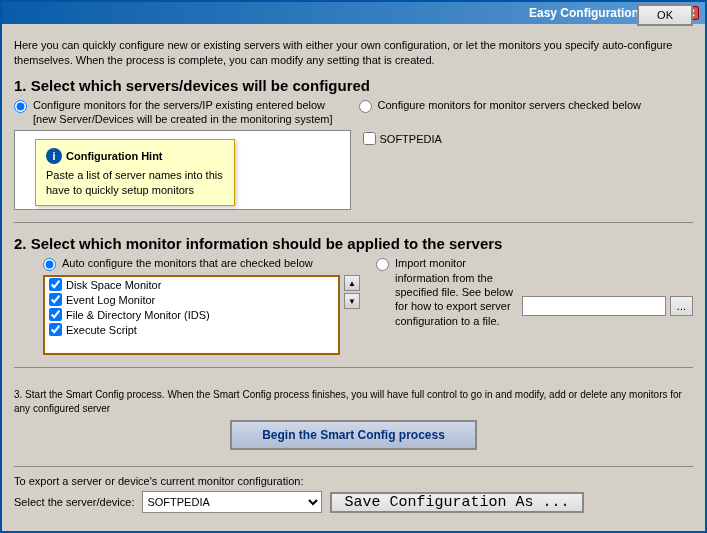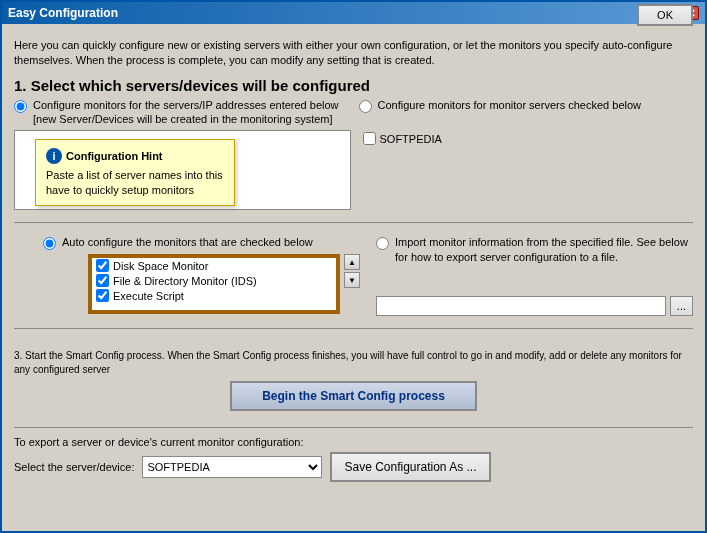--- a/index.html
+++ b/index.html
@@ -18,21 +18,21 @@
       border: 2px solid #0054a6;
       display: flex;
       flex-direction: column;
     }
     .titlebar {
       background: linear-gradient(to right, #0a5ca8, #5b9bd5);
       color: white;
       padding: 3px 6px;
       display: flex;
       align-items: center;
-      justify-content: space-between;
+      justify-content: flex-end;
       height: 22px;
       flex-shrink: 0;
       gap: 44px;
     }
     .titlebar-title {
       font-weight: bold;
       font-size: 12px;
     }
     .titlebar-close {
       background: #d4534a;
@@ -160,35 +160,34 @@
       gap: 16px;
       align-items: flex-start;
     }
     .section2-left {
       flex: 1;
       padding-left: 29px;
     }
     .section2-right {
       flex: 1;
       display: flex;
-      flex-direction: column;
+      flex-direction: row;
       gap: 4px;
     }
     .monitor-list-area {
       display: flex;
       gap: 4px;
       margin-top: 4px;
     }
     .monitor-list {
       flex: 1;
-      border: 4px solid #a16207;
+      border: 2px solid #a16207;
       background: white;
-      height: 60px;
+      height: 80px;
       overflow-y: auto;
-      margin-left: 45px;
     }
     .monitor-item {
       display: flex;
       align-items: center;
       gap: 4px;
       padding: 1px 4px;
       font-size: 11px;
     }
     .scroll-btns {
       display: flex;
@@ -258,24 +257,24 @@
       width: 180px;
       height: 22px;
       border: 1px solid #888;
       background: white;
       font-size: 11px;
       font-family: Tahoma, Arial, sans-serif;
     }
     .btn-save {
       background: linear-gradient(to bottom, #f0f0f0, #ddd);
       border: 2px solid #888;
-      padding: 6px 12px;
-      font-size: 12px;
-      cursor: pointer;
-      font-family: Liberation Sans, sans-serif;
+      padding: 0 12px;
+      font-size: 15px;
+      cursor: pointer;
+      font-family: Liberation Mono, monospace;
     }
     .step-text {
       font-size: 10px;
       line-height: 1.4;
       margin-top: 8px;
     }
   </style>
 </head>
 <body>
 
@@ -292,21 +291,21 @@
     </div>
 
     <div class="intro-text">Here you can quickly configure new or existing servers with either your own configuration, or let the monitors you specify auto-configure themselves.  When the process is complete, you can modify any setting that is created.</div>
 
     <div>
       <div class="section-label">1. Select which servers/devices will be configured</div>
       <div style="display:flex; gap:10px; align-items:flex-start;">
         <div style="flex:1;">
           <div class="radio-row">
             <input type="radio" name="step1" checked="" style="">
-            <span class="radio-label">Configure monitors for the servers/IP addresses entered below [new Server/Devices will be created in the monitoring system]</span>
+            <span class="radio-label">Configure monitors for the servers/IP existing entered below [new Server/Devices will be created in the monitoring system]</span>
           </div>
         </div>
         <div style="flex:1;">
           <div class="radio-row">
             <input type="radio" name="step1" style="">
             <span class="radio-label">Configure monitors for monitor servers checked below</span>
           </div>
         </div>
       </div>
 
@@ -325,31 +324,36 @@
             <input type="checkbox" style="">
             <span>SOFTPEDIA</span>
           </div>
         </div>
       </div>
     </div>
 
     <hr class="divider">
 
     <div>
+      <div class="section-label">2. Select which monitor information should be applied to the servers</div>
       <div class="section2-row">
         <div class="section2-left">
           <div class="radio-row">
             <input type="radio" name="step2" checked="" style="">
             <span class="radio-label">Auto configure the monitors that are checked below</span>
           </div>
           <div class="monitor-list-area">
             <div class="monitor-list">
               <div class="monitor-item">
                 <input type="checkbox" checked="" style="">
                 <span>Disk Space Monitor</span>
+              </div>
+              <div class="monitor-item">
+                <input type="checkbox" checked="" style="">
+                <span>Event Log Monitor</span>
               </div>
               <div class="monitor-item">
                 <input type="checkbox" checked="" style="">
                 <span>File &amp; Directory Monitor (IDS)</span>
               </div>
               <div class="monitor-item">
                 <input type="checkbox" checked="" style="">
                 <span>Execute Script</span>
               </div>
             </div>

